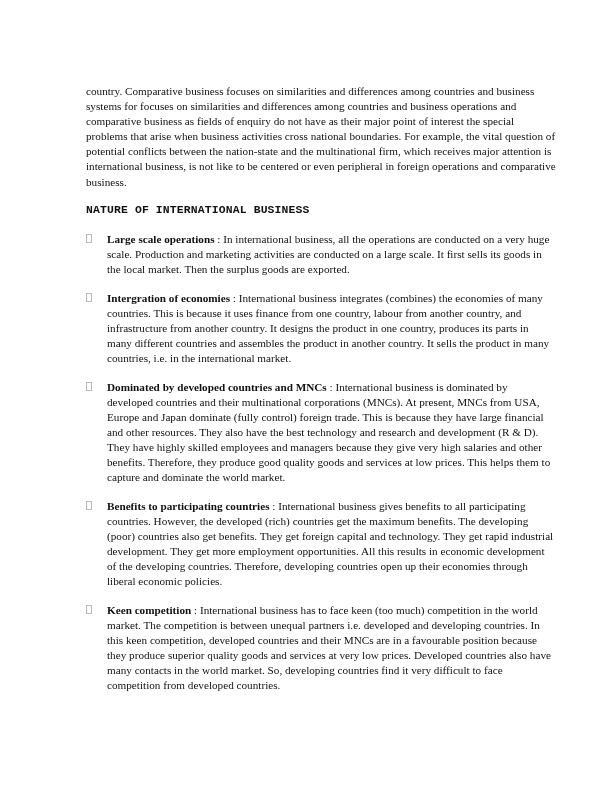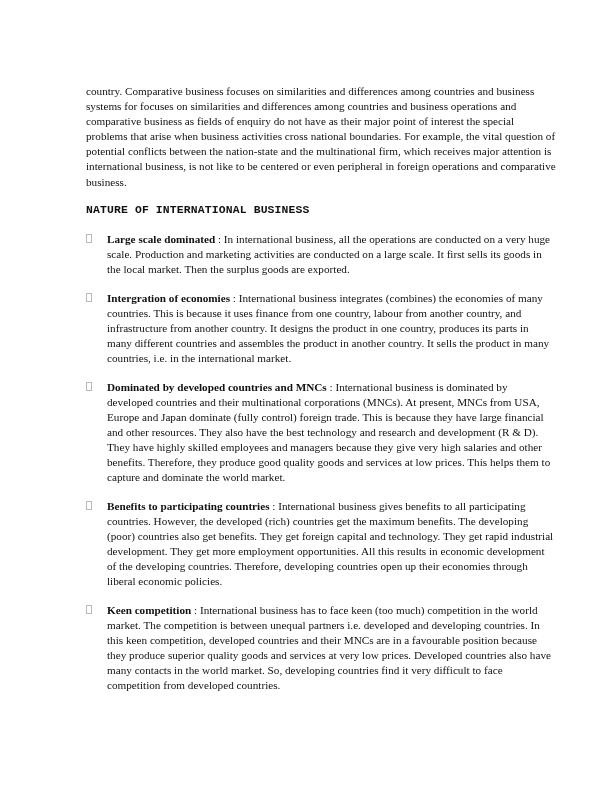--- a/index.html
+++ b/index.html
@@ -74,21 +74,21 @@
 <body>
 
 <div class="page">
   <div class="doc">
 
     <p class="para intro-para">country. Comparative business focuses on similarities and differences among countries and business systems for focuses on similarities and differences among countries and business operations and comparative business as fields of enquiry do not have as their major point of interest the special problems that arise when business activities cross national boundaries. For example, the vital question of potential conflicts between the nation-state and the multinational firm, which receives major attention is international business, is not like to be centered or even peripheral in foreign operations and comparative business.</p>
 
     <h2 class="section-heading">NATURE OF INTERNATIONAL BUSINESS</h2>
 
     <p class="para bullet-para">
-      <span class="tofu"></span><span class="lead">Large scale dominated</span><span class="sep"> : </span><span class="sep">In international business, all the operations are conducted on a very huge scale. Production and marketing activities are conducted on a large scale. It first sells its goods in the local market. Then the surplus goods are exported.</span>
+      <span class="tofu"></span><span class="lead">Large scale operations</span><span class="sep"> : </span><span class="sep">In international business, all the operations are conducted on a very huge scale. Production and marketing activities are conducted on a large scale. It first sells its goods in the local market. Then the surplus goods are exported.</span>
     </p>
 
     <p class="para bullet-para">
       <span class="tofu"></span><span class="lead">Intergration of economies</span><span class="sep"> : </span><span class="sep">International business integrates (combines) the economies of many countries. This is because it uses finance from one country, labour from another country, and infrastructure from another country. It designs the product in one country, produces its parts in many different countries and assembles the product in another country. It sells the product in many countries, i.e. in the international market.</span>
     </p>
 
     <p class="para bullet-para">
       <span class="tofu"></span><span class="lead">Dominated by developed countries and MNCs</span><span class="sep"> : </span><span class="sep">International business is dominated by developed countries and their multinational corporations (MNCs). At present, MNCs from USA, Europe and Japan dominate (fully control) foreign trade. This is because they have large financial and other resources. They also have the best technology and research and development (R &amp; D). They have highly skilled employees and managers because they give very high salaries and other benefits. Therefore, they produce good quality goods and services at low prices. This helps them to capture and dominate the world market.</span>
     </p>
 

